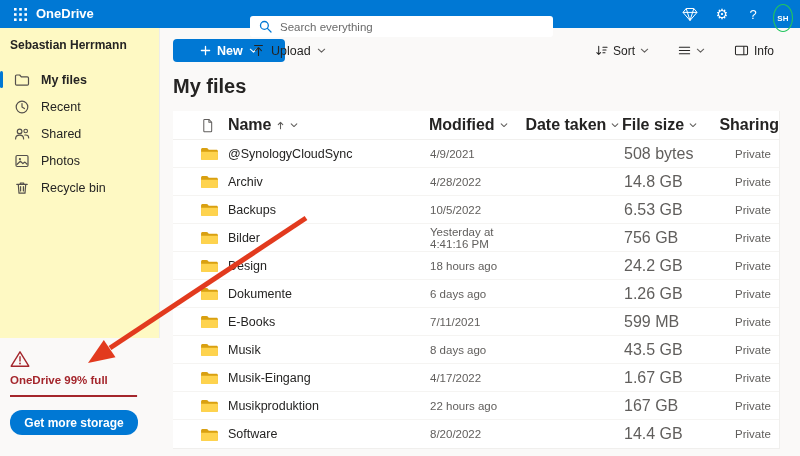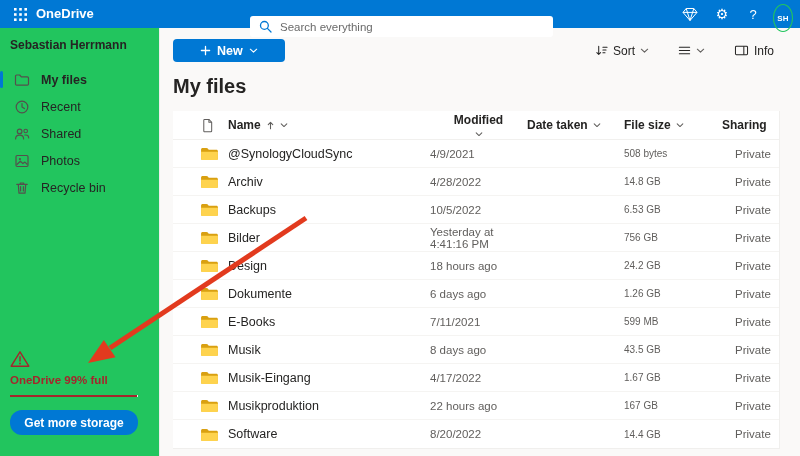--- a/index.html
+++ b/index.html
@@ -21,21 +21,21 @@
   .search-glyph{position:absolute;left:9px;top:4px;pointer-events:none;}
   .top-icon{position:absolute;top:0;width:26px;height:28px;display:flex;align-items:center;
     justify-content:center;color:#fff;cursor:pointer;}
   .gear-glyph{font-family:"DejaVu Sans",sans-serif;font-size:14px;line-height:1;}
   .help-glyph{font-size:13px;font-weight:400;}
   .avatar{position:absolute;left:773px;top:4px;width:20px;height:28px;border:1px solid #22c55e;
     border-radius:50%;display:flex;align-items:center;justify-content:center;
     color:#fff;font-size:8px;font-weight:700;letter-spacing:.3px;cursor:pointer;}
 
   
-  .sidebar{position:absolute;left:0;top:28px;width:160px;height:428px;background:#22c55e;
+  .sidebar{position:absolute;left:0;top:28px;width:160px;height:310px;background:#fef9c3;
     border-right:1px solid #ededeb;}
   .user-name{position:absolute;left:10px;top:10px;font-size:12px;font-weight:700;color:#252423;}
   .nav{position:absolute;left:0;top:38px;width:100%;}
   .nav-item{position:relative;display:flex;align-items:center;height:27px;padding-left:14px;
     gap:11px;font-size:12.5px;color:#252423;cursor:pointer;}
   .nav-item .nav-ic{display:flex;width:16px;justify-content:center;}
   .nav-item.selected{font-weight:700;}
   .nav-item.selected::before{content:"";position:absolute;left:0;top:5px;width:3px;height:17px;
     background:#0078d4;border-radius:2px;}
 
@@ -56,34 +56,34 @@
     gap:6px;background:none;border:none;color:#252423;font-size:12.5px;font-family:inherit;cursor:pointer;}
   .cmd-right{position:absolute;top:39px;right:20px;height:23px;display:flex;align-items:center;gap:17px;}
   .cmd-item{display:flex;align-items:center;gap:5px;color:#252423;font-size:12px;cursor:pointer;
     background:none;border:none;font-family:inherit;}
 
   
   .page-title{position:absolute;left:173px;top:75px;font-size:20px;font-weight:700;color:#252423;}
   .filetable{position:absolute;left:173px;top:111px;width:607px;background:#fff;
     border-right:1px solid #f0efed;border-bottom:1px solid #f0efed;}
   .thead{display:flex;align-items:center;height:29px;border-bottom:1px solid #f1f0ee;
-    font-size:12px;font-weight:600;color:#252423;}
+    font-size:16px;font-weight:600;color:#252423;}
   .col-ic{width:55px;display:flex;justify-content:flex-start;padding-left:28px;}
   .col-name{width:202px;display:flex;align-items:center;gap:5px;cursor:pointer;}
-  .col-mod{width:97px;display:flex;align-items:center;gap:5px;cursor:pointer;flex-direction:column;}
+  .col-mod{width:97px;display:flex;align-items:center;gap:5px;cursor:pointer;}
   .col-date{width:97px;display:flex;align-items:center;gap:5px;cursor:pointer;}
   .col-size{width:98px;display:flex;align-items:center;gap:5px;cursor:pointer;}
   .col-share{flex:1;cursor:pointer;}
   .trow{display:flex;align-items:center;height:28px;border-bottom:1px solid #f5f4f2;cursor:pointer;}
   .trow:last-child{border-bottom:none;}
   .trow .c-iconwrap{width:55px;padding-left:27px;display:flex;}
   .trow .c-name{width:202px;font-size:12.5px;color:#252423;}
   .trow .c-mod{width:97px;font-size:11.5px;color:#605e5c;}
   .trow .c-date{width:97px;font-size:11.5px;color:#605e5c;}
-  .trow .c-size{width:111px;font-size:10px;color:#605e5c;}
+  .trow .c-size{width:111px;font-size:16px;color:#605e5c;}
   .trow .c-share{flex:1;font-size:11.5px;color:#605e5c;}
 
   .overlay-arrow{position:absolute;left:0;top:0;width:800px;height:456px;
     pointer-events:none;z-index:50;}
 </style>
 </head>
 <body>
 
 <div class="screen">
 
@@ -192,20 +192,29 @@
   <button class="new-btn">
     <svg width="11" height="11" viewBox="0 0 12 12">
       <path d="M6,1.5V10.5 M1.5,6H10.5" stroke="#fff" stroke-width="1.4" stroke-linecap="round"></path>
     </svg>
     <span>New</span>
     <svg width="9" height="6" viewBox="0 0 10 6">
       <path d="M1.5,1 L5,4.3 L8.5,1" fill="none" stroke="#fff" stroke-width="1.2" stroke-linecap="round" stroke-linejoin="round"></path>
     </svg>
   </button>
 
+  <button class="upload-btn">
+    <svg width="13" height="13" viewBox="0 0 14 14">
+      <path d="M2.8,1.6h8.4 M7,4.2V12.4 M3.9,7.1 L7,4 L10.1,7.1" fill="none" stroke="#252423" stroke-width="1.2" stroke-linecap="round" stroke-linejoin="round"></path>
+    </svg>
+    <span>Upload</span>
+    <svg width="9" height="6" viewBox="0 0 10 6">
+      <path d="M1.5,1 L5,4.3 L8.5,1" fill="none" stroke="#605e5c" stroke-width="1.2" stroke-linecap="round" stroke-linejoin="round"></path>
+    </svg>
+  </button>
 
   <div class="cmd-right">
     <button class="cmd-item">
       <svg width="13" height="13" viewBox="0 0 14 14">
         <path d="M4,2.5V11 M2,9.2 L4,11.2 L6,9.2 M8.5,3.5h4.5 M8.5,6.5h3.4 M8.5,9.5h2.3" fill="none" stroke="#252423" stroke-width="1.1" stroke-linecap="round" stroke-linejoin="round"></path>
       </svg>
       <span>Sort</span>
       <svg width="9" height="6" viewBox="0 0 10 6">
         <path d="M1.5,1 L5,4.3 L8.5,1" fill="none" stroke="#605e5c" stroke-width="1.2" stroke-linecap="round" stroke-linejoin="round"></path>
       </svg>

